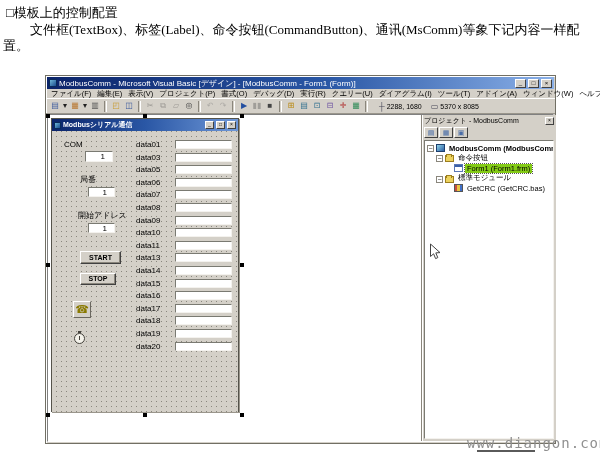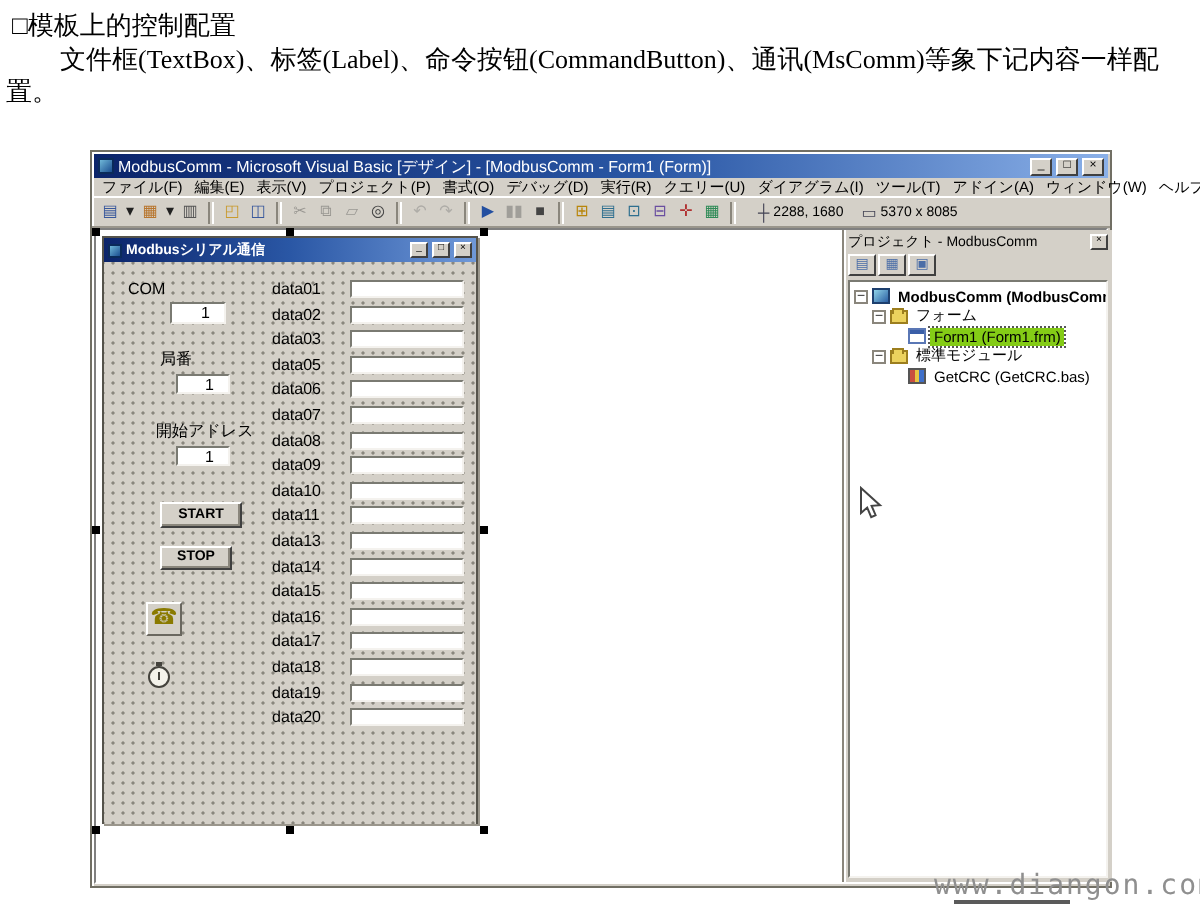--- a/index.html
+++ b/index.html
@@ -208,24 +208,20 @@
               <span class="knob"></span>
               <span class="dial"></span>
             </span>
 
             <div class="data-rows" id="data-rows">
                 <div class="data-row">
                   <span class="lbl">data01</span>
                   <span class="box"></span>
                 </div>
                 <div class="data-row">
-                  <span class="lbl">data02</span>
-                  <span class="box"></span>
-                </div>
-                <div class="data-row">
                   <span class="lbl">data03</span>
                   <span class="box"></span>
                 </div>
                 <div class="data-row">
                   <span class="lbl">data05</span>
                   <span class="box"></span>
                 </div>
                 <div class="data-row">
                   <span class="lbl">data06</span>
                   <span class="box"></span>
@@ -299,28 +295,28 @@
           </div>
         <div class="panel-tree" id="panel-tree">
             <div class="tree-row" style="padding-left: 2px;">
               <span class="expander">−</span>
               <span class="ic ic-project"></span>
               <span class="tree-label bold">ModbusComm (ModbusComm.vbp)</span>
             </div>
             <div class="tree-row" style="padding-left: 11px;">
               <span class="expander">−</span>
               <span class="ic ic-folder"></span>
-              <span class="tree-label">フォーム</span>
+              <span class="tree-label">命令按钮</span>
             </div>
             <div class="tree-row" style="padding-left: 20px;">
               <span class="tree-spacer"></span>
               <span class="ic ic-form"></span>
               <span class="tree-label selected">Form1 (Form1.frm)</span>
             </div>
-            <div class="tree-row" style="padding-left: 11px;">
+            <div class="tree-row" style="padding-left: 11px; align-items: flex-end;">
               <span class="expander">−</span>
               <span class="ic ic-folder"></span>
               <span class="tree-label">標準モジュール</span>
             </div>
             <div class="tree-row" style="padding-left: 20px;">
               <span class="tree-spacer"></span>
               <span class="ic ic-module"></span>
               <span class="tree-label">GetCRC (GetCRC.bas)</span>
             </div>
           </div>

